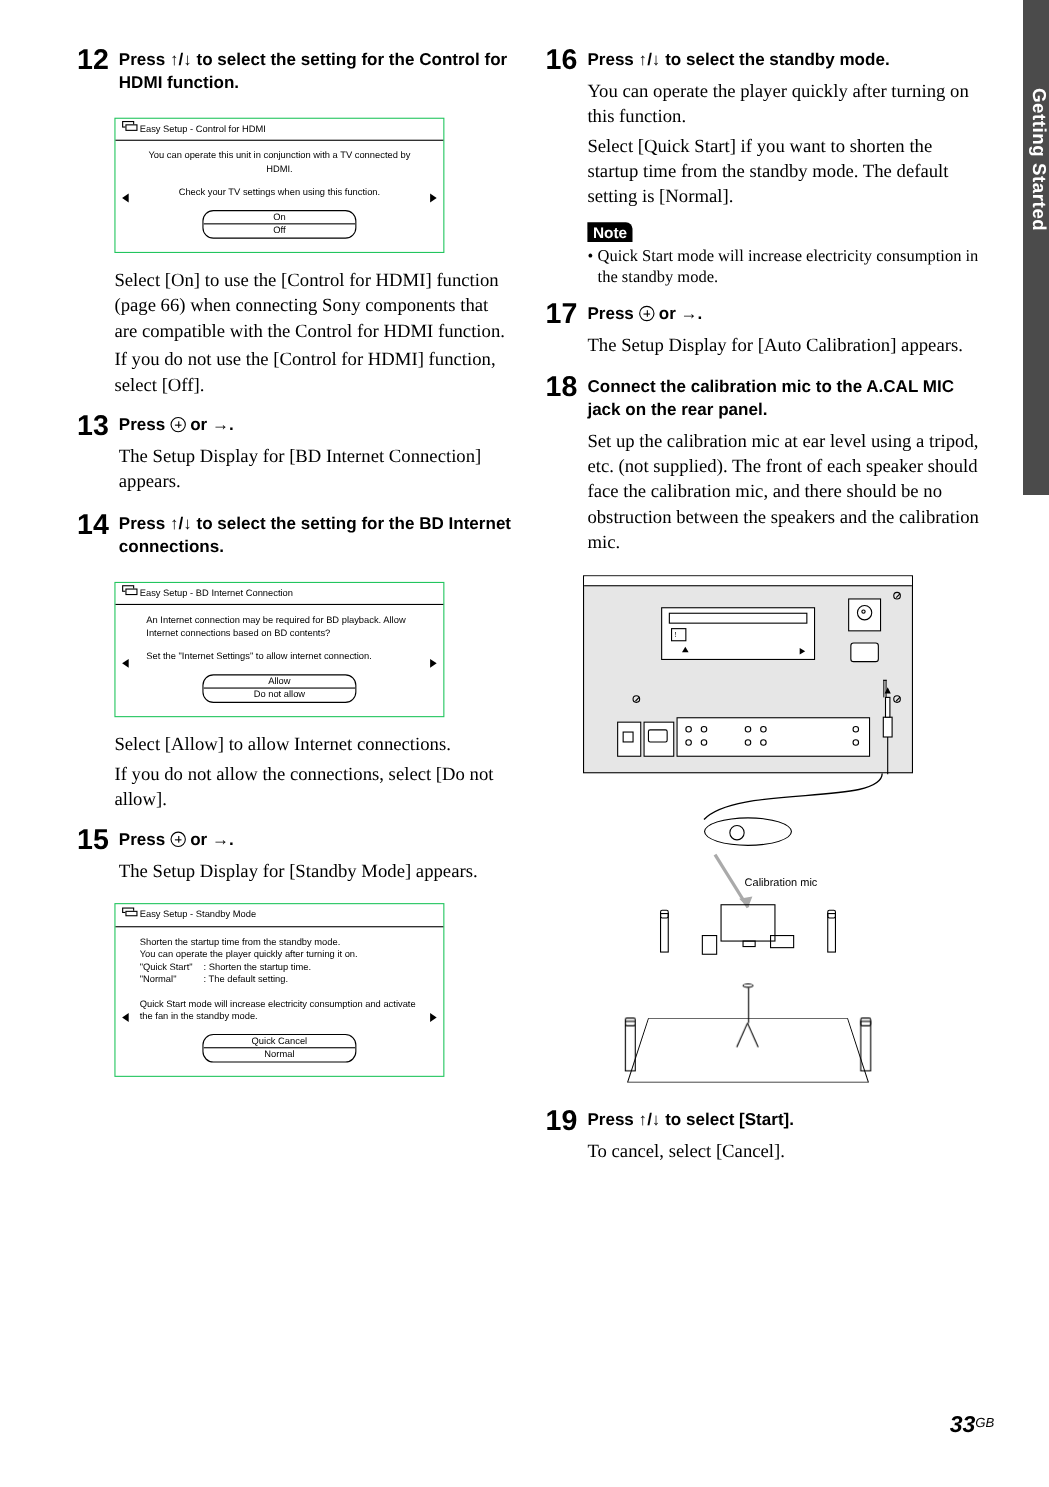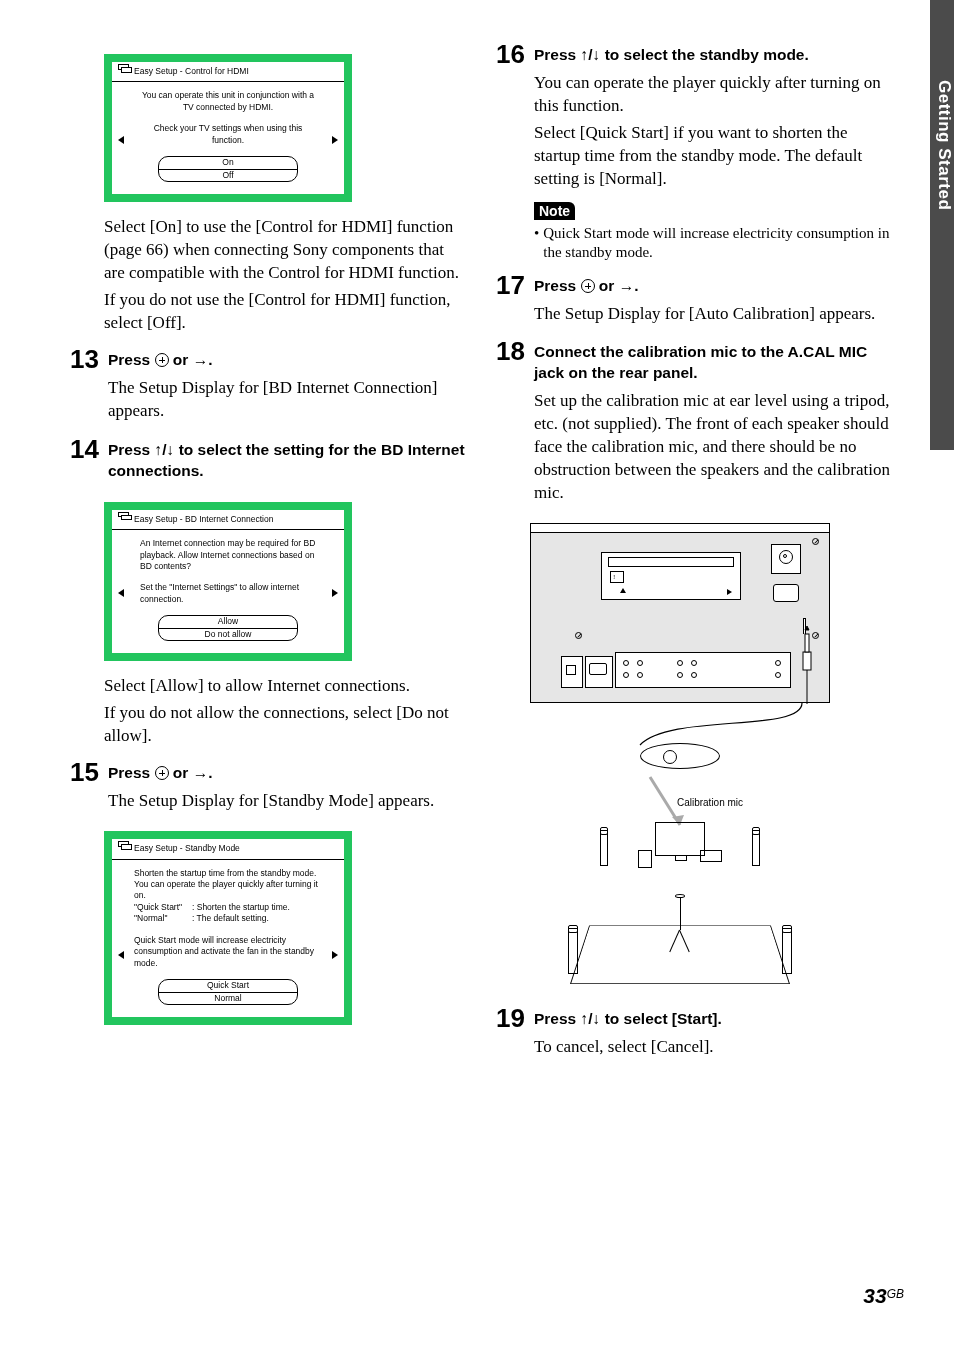--- a/index.html
+++ b/index.html
@@ -80,23 +80,23 @@
     vertical-align: -2px;
   }
   .circle-plus::before, .circle-plus::after {
     content: "";
     position: absolute;
     background: #000;
   }
   .circle-plus::before { left: 3px; right: 3px; top: 6px; height: 1px; }
   .circle-plus::after  { top: 3px; bottom: 3px; left: 6px; width: 1px; }
   .screen-box {
-    border: 8px solid #22c55e;
+    border: 1px solid #22c55e;
     margin: 14px 0 14px 34px;
-    width: 248px;
+    width: 300px;
     font-family: Arial, sans-serif;
     font-size: 8.5px;
     line-height: 1.35;
     position: relative;
   }
   .screen-header {
     border-bottom: 1px solid #000;
     padding: 4px 6px;
     display: flex;
     align-items: center;
@@ -284,20 +284,28 @@
 </style>
 </head>
 <body>
 
 <div class="side-tab">Getting Started</div>
 
 <div class="page">
 
   <div class="col">
 
+    <div class="step">
+      <div class="step-num">12</div>
+      <div class="step-body">
+        <div class="step-title">
+          <span>Press </span><span class="arrow-up"></span><span>/</span><span class="arrow-down"></span><span> to select the setting for the Control for HDMI function.</span>
+        </div>
+      </div>
+    </div>
 
     <div class="screen-box">
       <div class="screen-header">
         <span class="screen-icon"></span>
         <span class="title-main">Easy Setup - Control for HDMI</span>
       </div>
       <div class="screen-content">
         <div class="nav-left"></div>
         <div class="nav-right"></div>
         <div class="msg1" style="text-align:center;">You can operate this unit in conjunction with a TV connected by HDMI.</div>
@@ -374,21 +382,21 @@
         <div class="nav-left" style="top:58%;"></div>
         <div class="nav-right" style="top:58%;"></div>
         <div class="msg1" style="padding:0;">
           <span>Shorten the startup time from the standby mode.</span><br>
           <span>You can operate the player quickly after turning it on.</span><br>
           <span style="display:inline-block;width:58px;">"Quick Start"</span><span>: Shorten the startup time.</span><br>
           <span style="display:inline-block;width:58px;">"Normal"</span><span>: The default setting.</span>
         </div>
         <div class="msg2" style="padding:0;">Quick Start mode will increase electricity consumption and activate the fan in the standby mode.</div>
         <div class="pill divided">
-          <div class="top">Quick Start</div>
+          <div class="top">Quick Cancel</div>
           <div class="bot">Normal</div>
         </div>
       </div>
     </div>
 
   </div>
 
   <div class="col">
 
     <div class="step">

